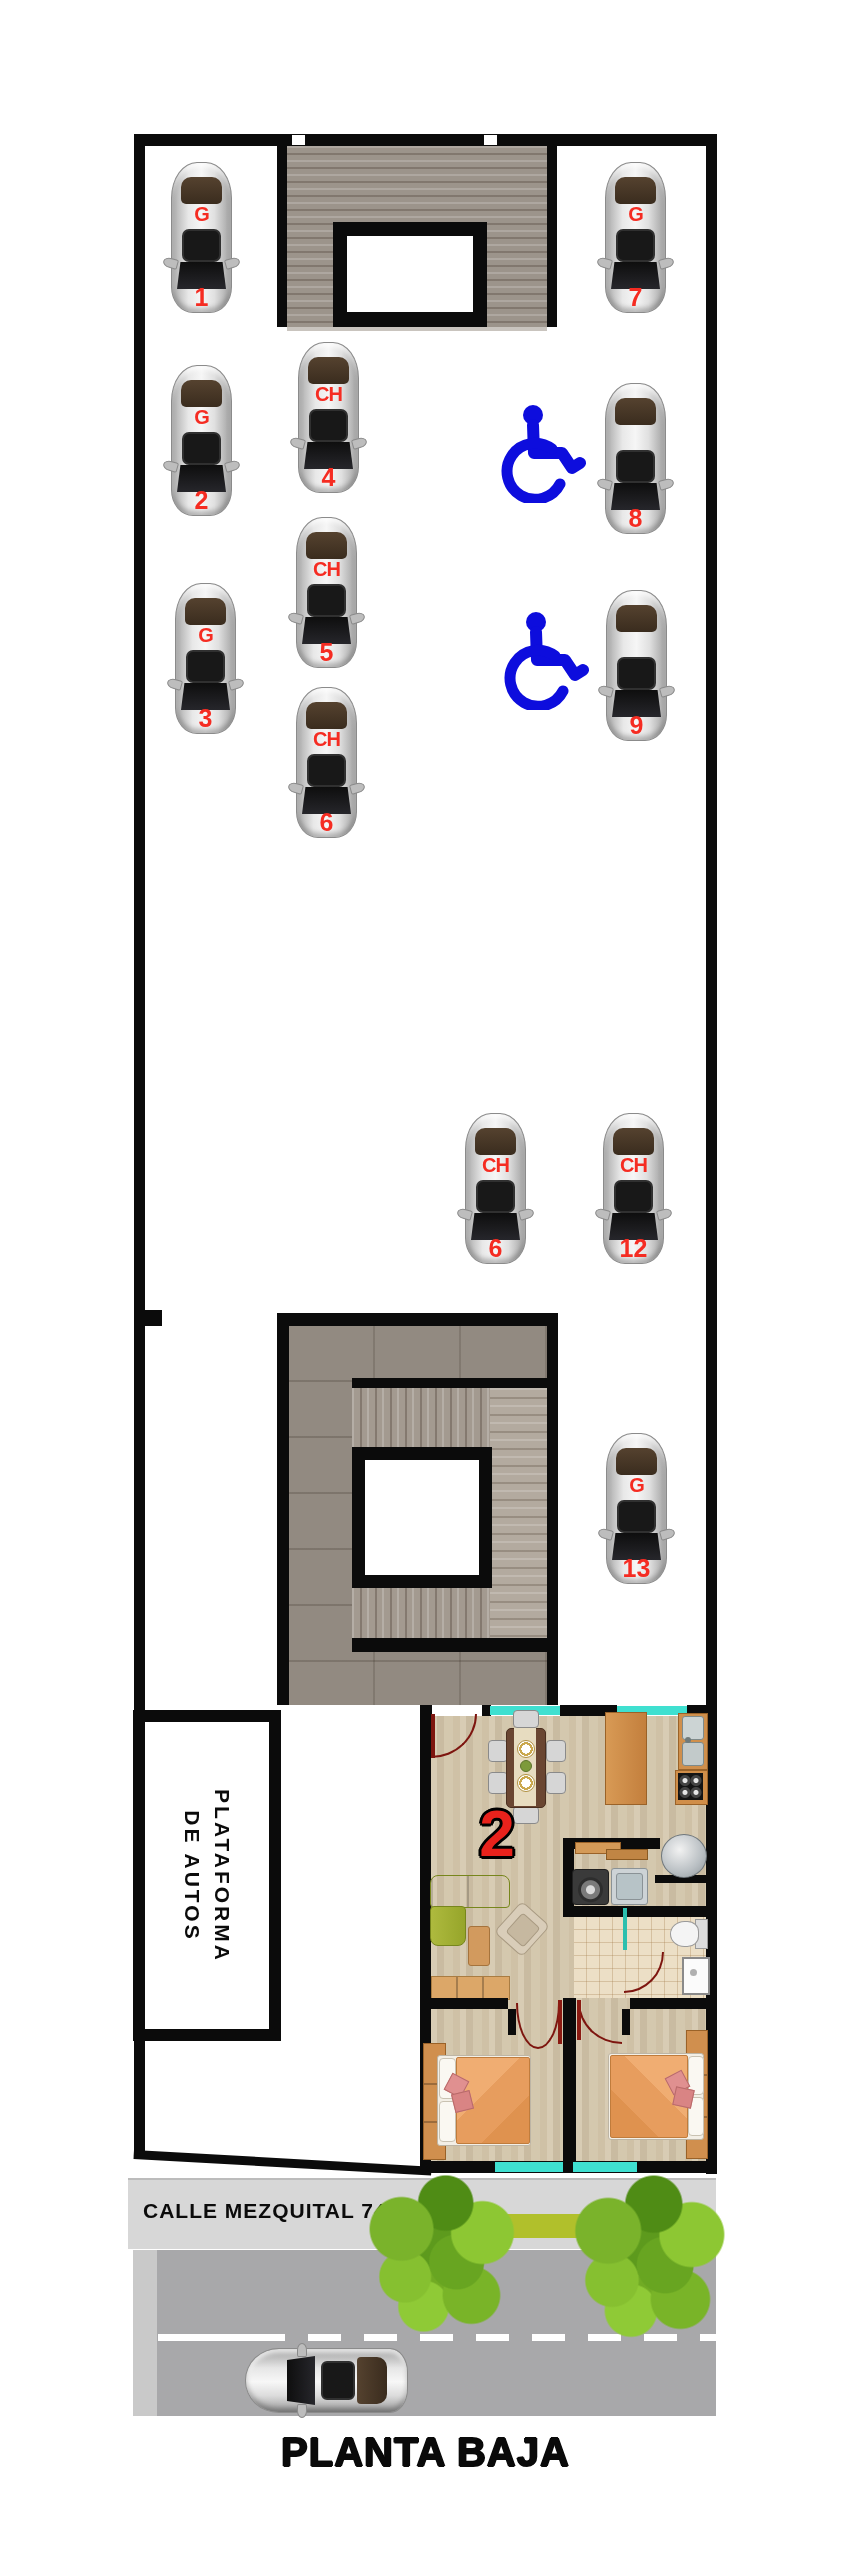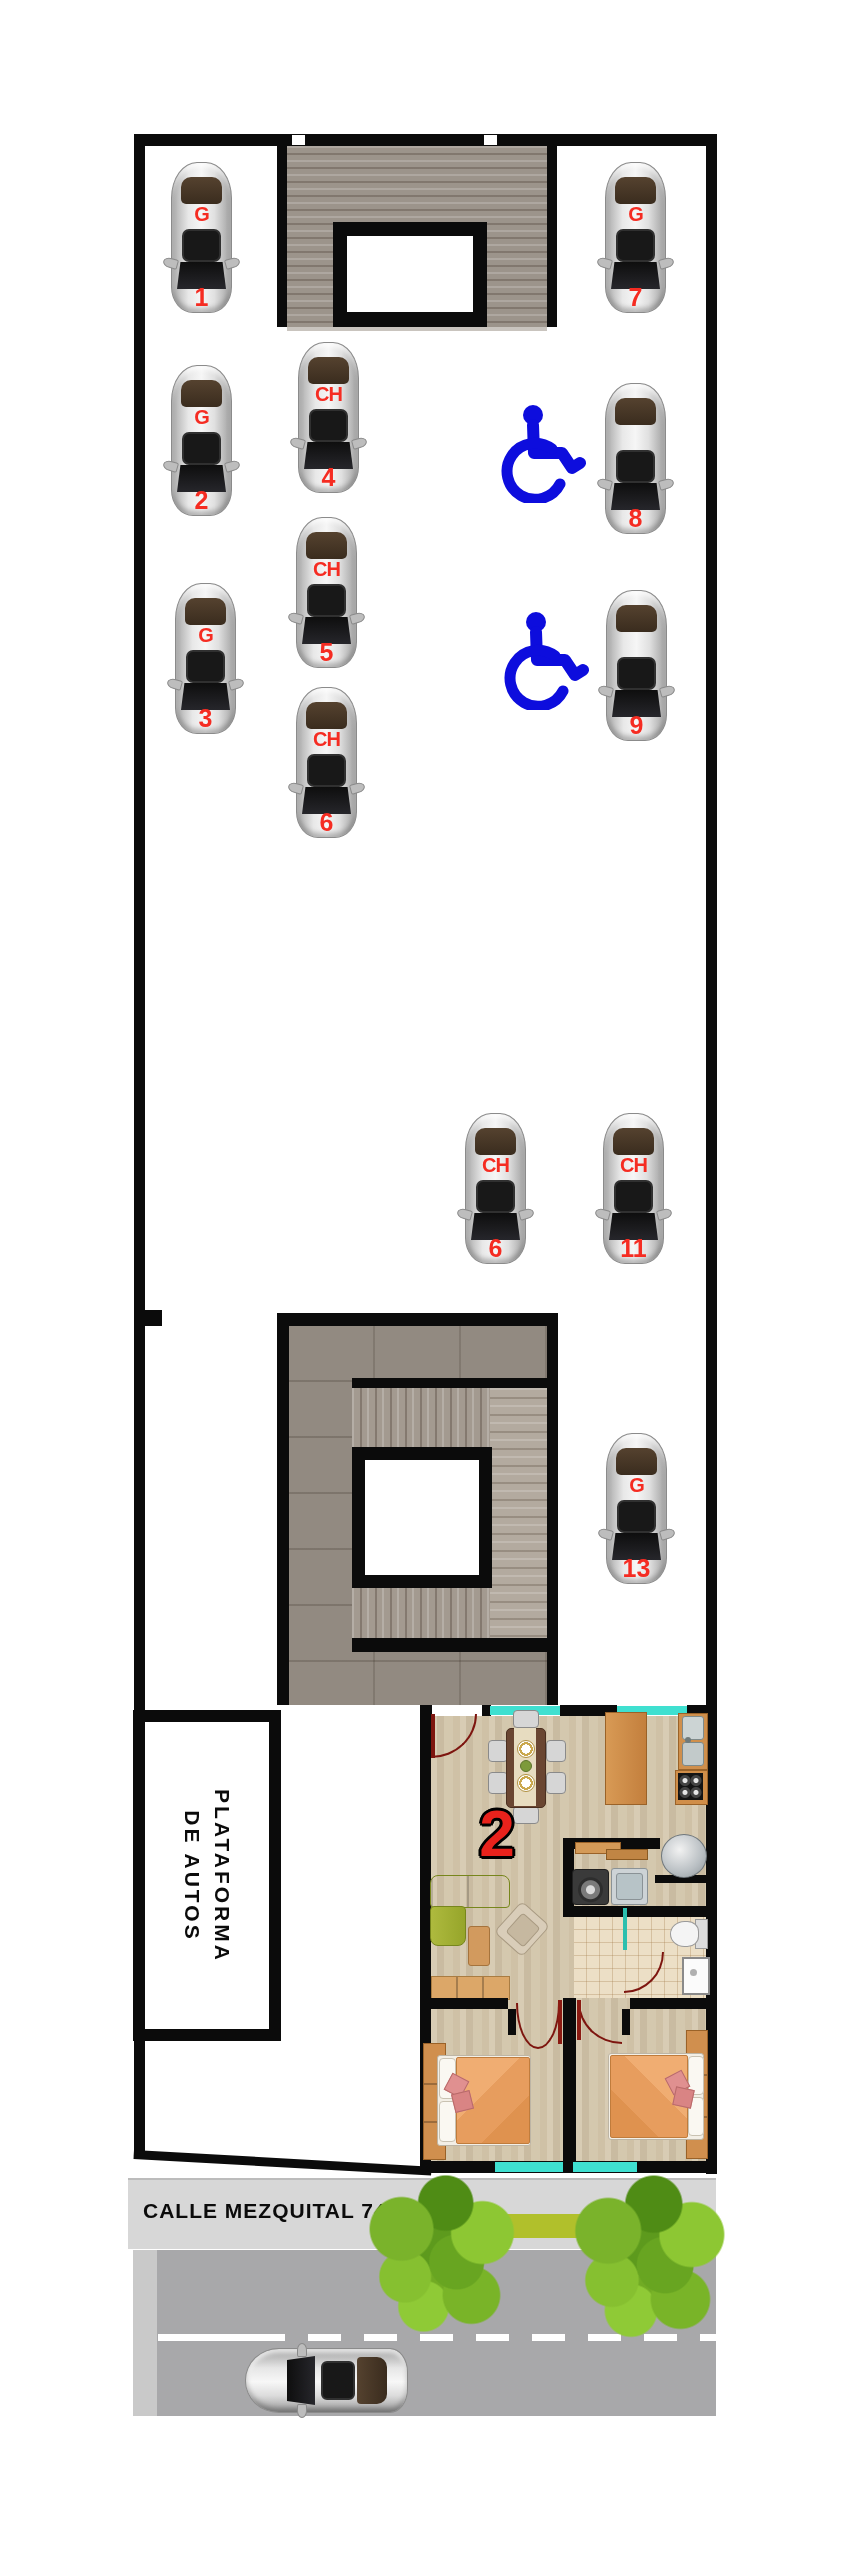--- a/index.html
+++ b/index.html
@@ -254,20 +254,21 @@
     <div class="sc-windshield"></div>
     <div class="sc-roof"></div>
     <div class="sc-rear-window"></div>
   </div>
     </div>
   <div id="trees-layer">
       <div class="tree" style="left: 350px; top: 2170px; width: 184px; height: 184px;"></div>
       <div class="tree" style="left: 555px; top: 2170px; width: 190px; height: 190px;"></div>
     </div>
 
+  <div class="title">PLANTA BAJA</div>
 
   <div id="cars-layer">
       <div class="car" style="left: 168px; top: 162px;">
     <div class="car-body"></div>
     <div class="car-rear-window"></div>
     <div class="car-type">G</div>
     <div class="car-roof"></div>
     <div class="car-mirror ml"></div>
     <div class="car-mirror mr"></div>
     <div class="car-windshield"></div>
@@ -364,21 +365,21 @@
     <div class="car-num">6</div>
   </div>
       <div class="car" style="left: 600px; top: 1113px;">
     <div class="car-body"></div>
     <div class="car-rear-window"></div>
     <div class="car-type">CH</div>
     <div class="car-roof"></div>
     <div class="car-mirror ml"></div>
     <div class="car-mirror mr"></div>
     <div class="car-windshield"></div>
-    <div class="car-num">11</div>
+    <div class="car-num">12</div>
   </div>
       <div class="car" style="left: 603px; top: 1433px;">
     <div class="car-body"></div>
     <div class="car-rear-window"></div>
     <div class="car-type">G</div>
     <div class="car-roof"></div>
     <div class="car-mirror ml"></div>
     <div class="car-mirror mr"></div>
     <div class="car-windshield"></div>
     <div class="car-num">13</div>

